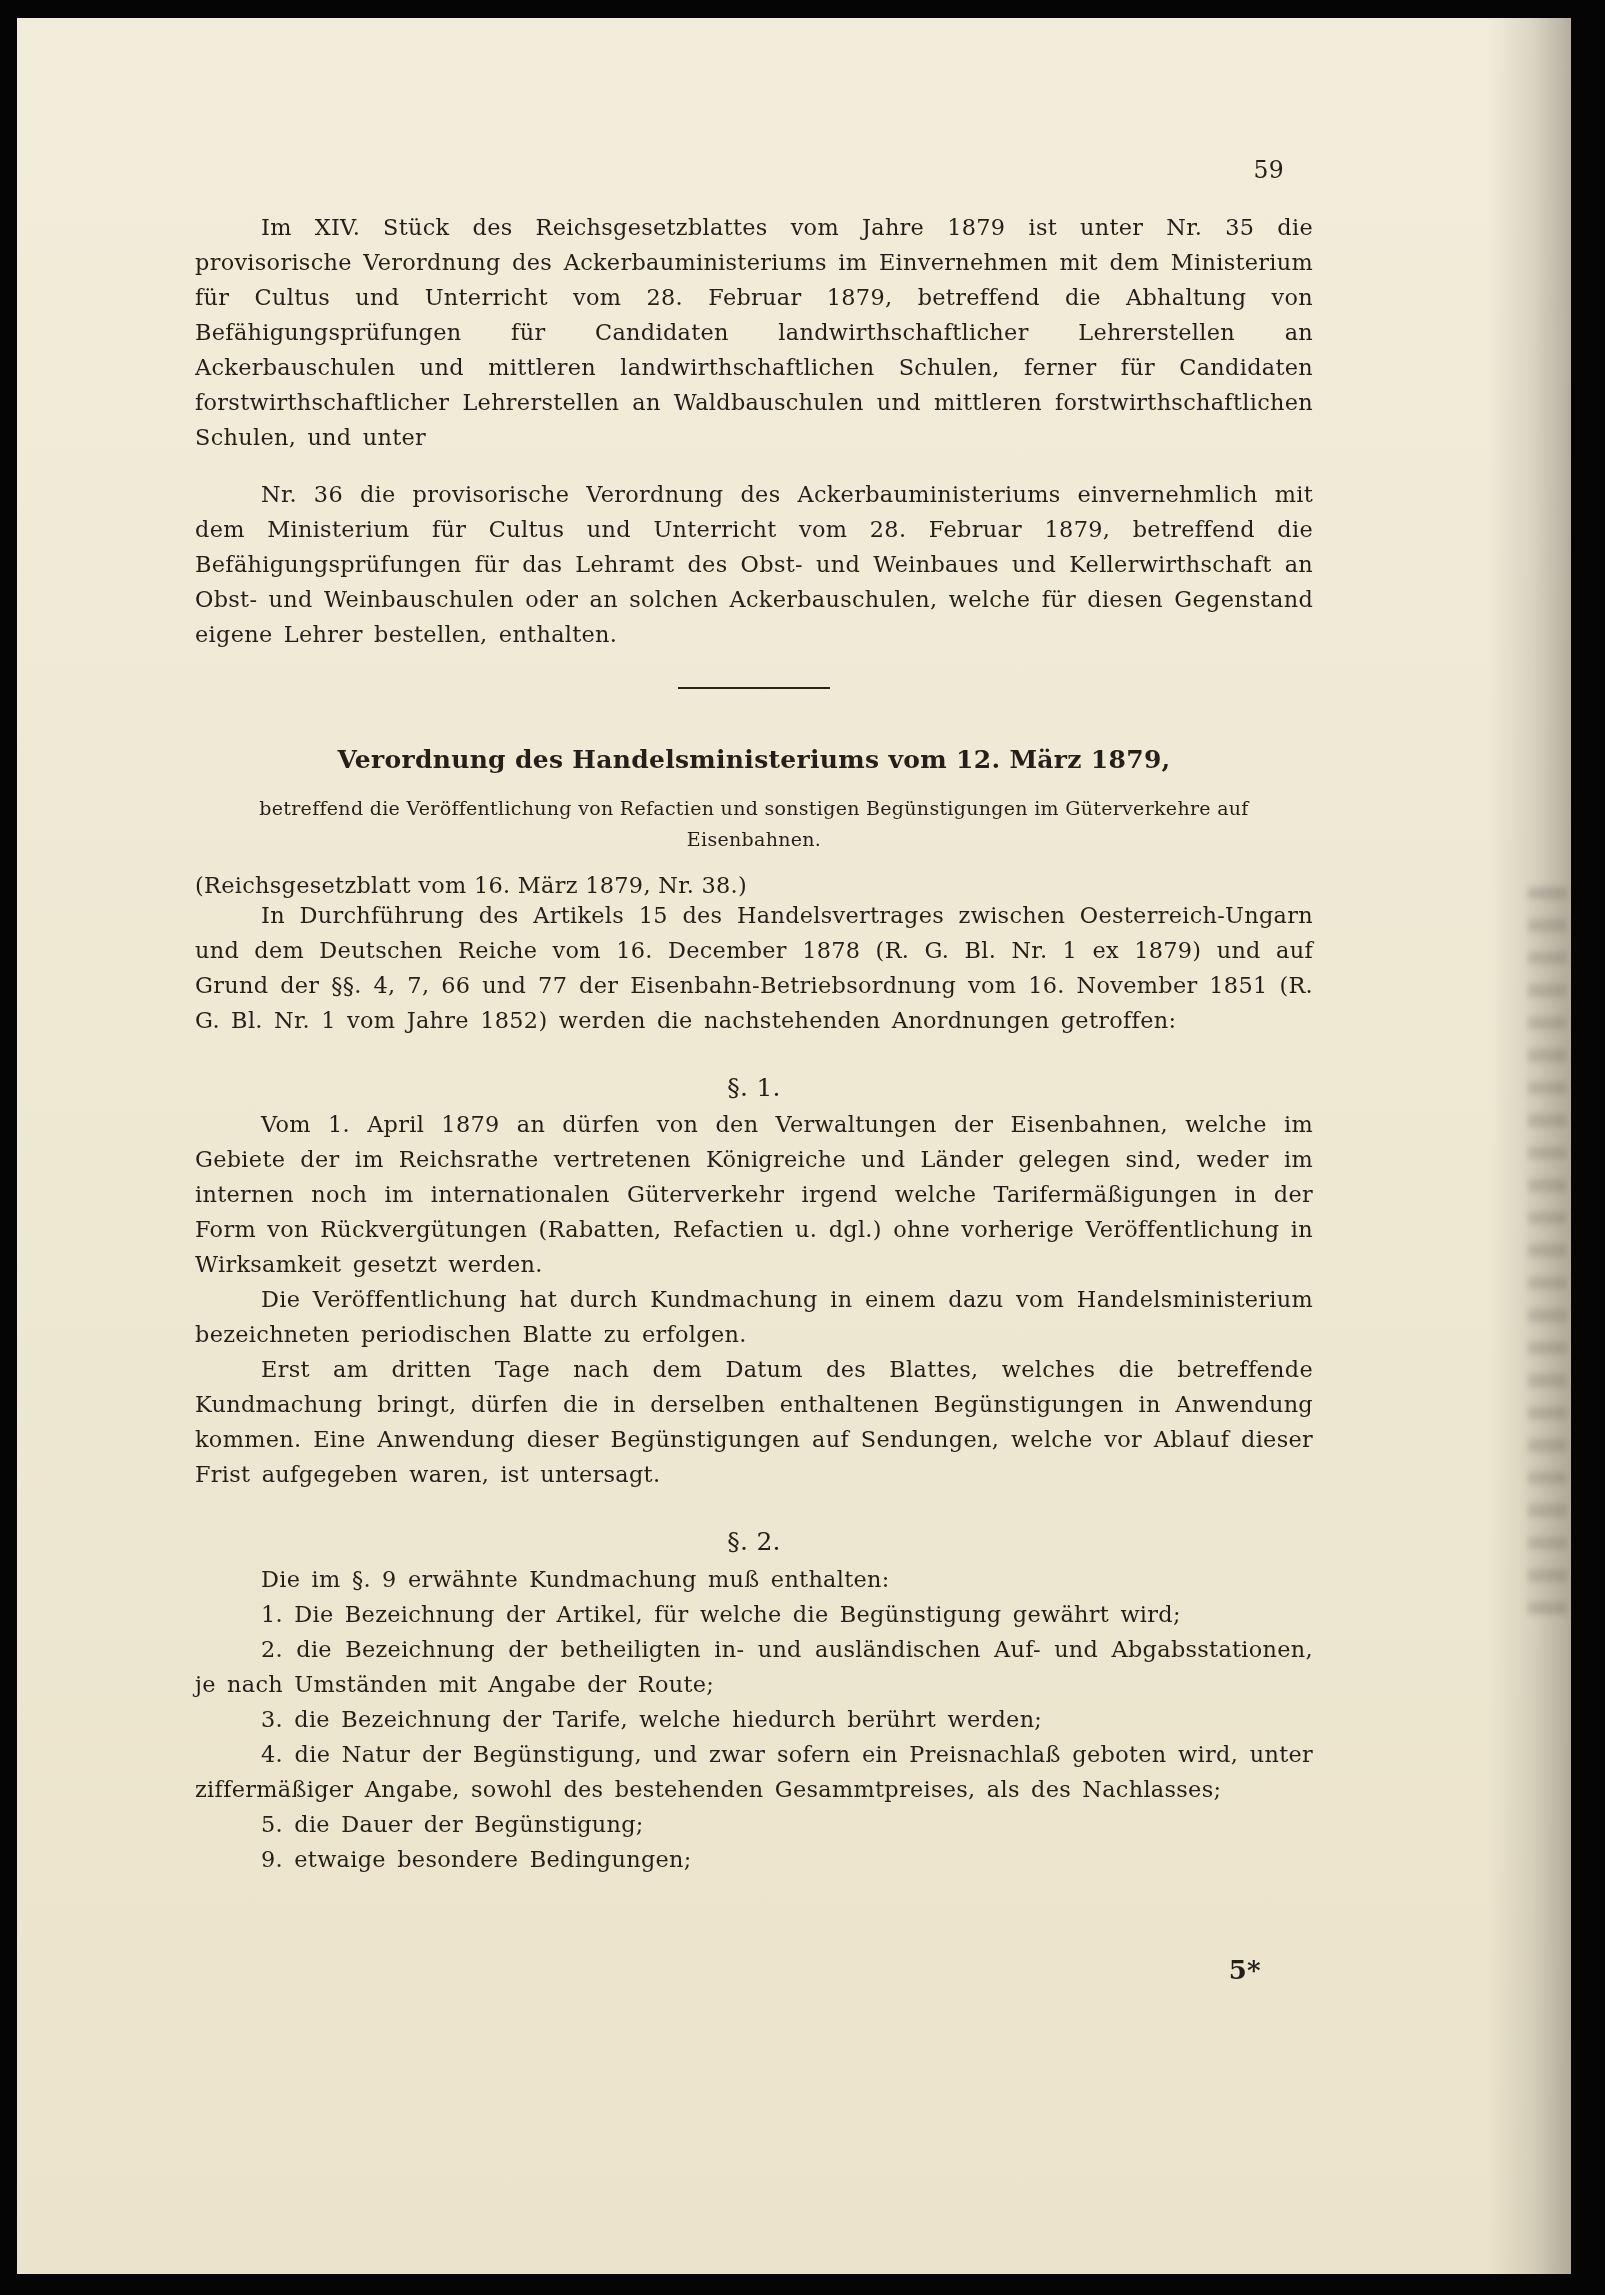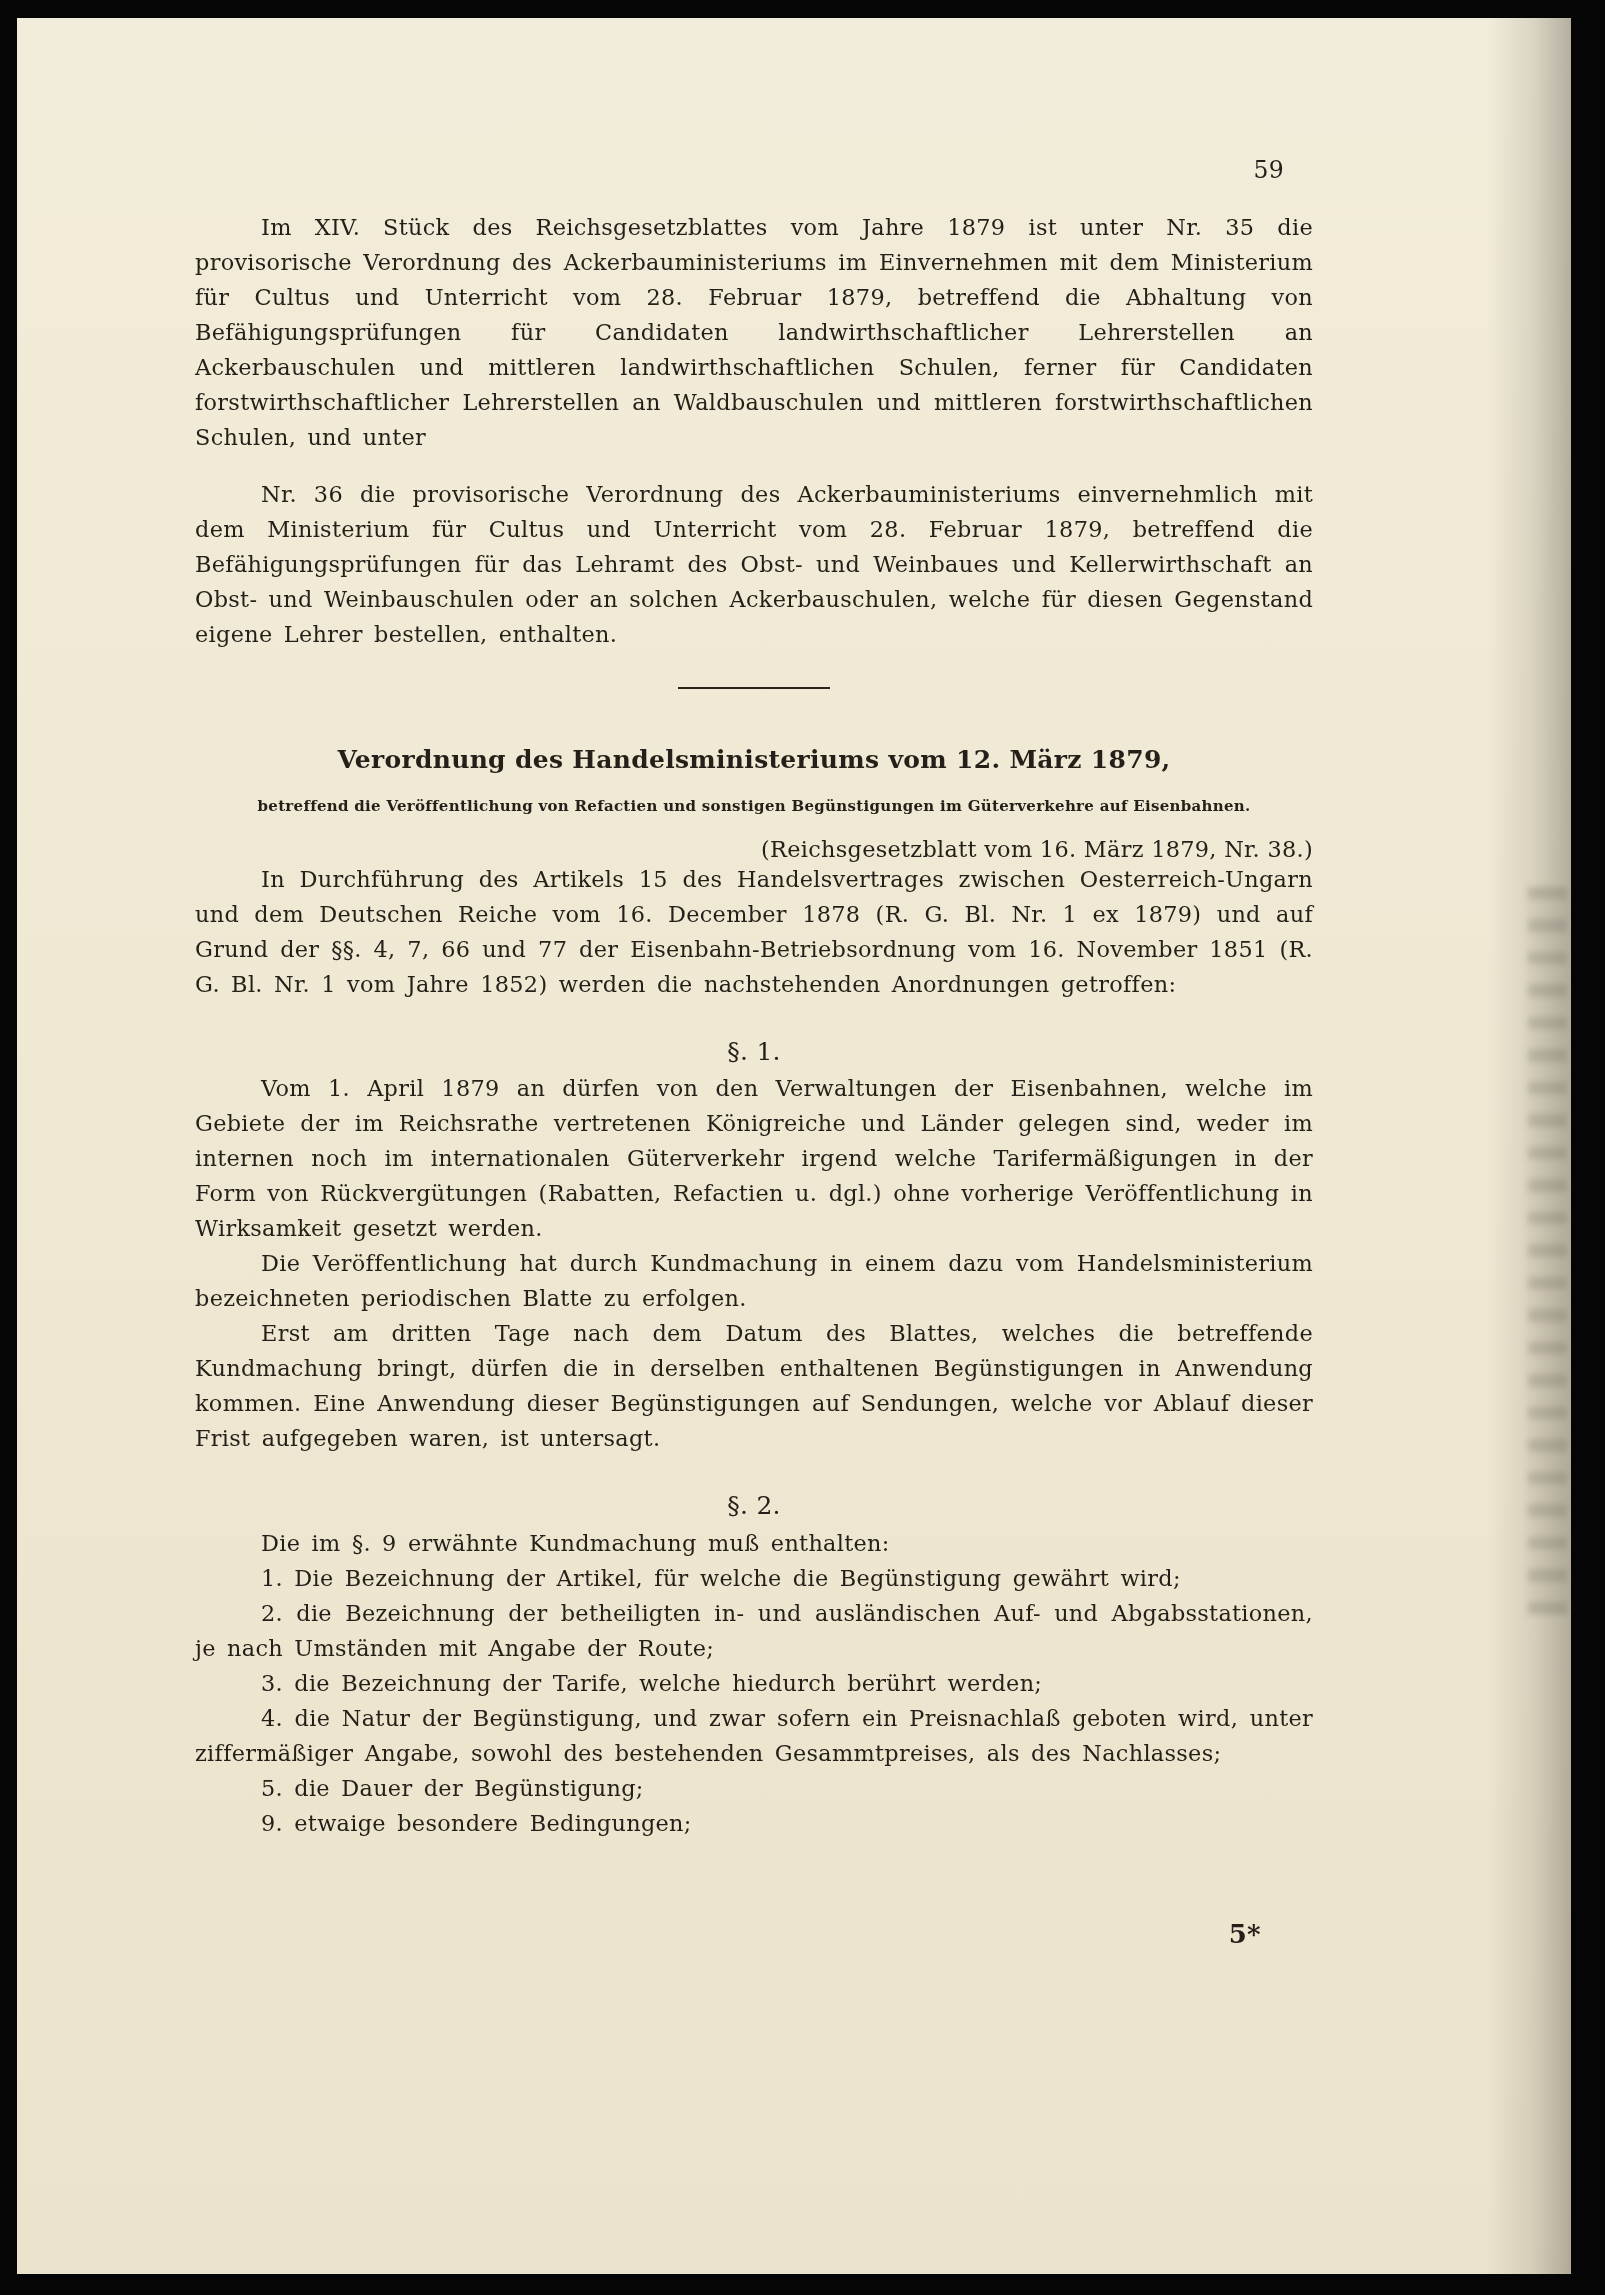--- a/index.html
+++ b/index.html
@@ -82,29 +82,29 @@
   }
   .decree-title {
     font-size: 25px;
     font-weight: bold;
     text-align: center;
     line-height: 37px;
     margin: 52px 0 0 0;
     letter-spacing: 0.3px;
   }
   .decree-subtitle {
-    font-size: 15px;
-    font-weight: bold;
+    font-size: 19px;
+    font-weight: normal;
     text-align: center;
-    line-height: 26px;
+    line-height: 31px;
     margin: 14.6px 0 0 0;
   }
   .gazette-ref {
     font-size: 22.4px;
-    text-align: right;
+    text-align: left;
     margin: 17px 0 0 0;
   }
   .preamble { margin-top: 52px; }
   .section-heading {
     font-size: 25px;
     text-align: center;
     margin: 35px 0 5.6px 0;
   }
   .list-par { text-indent: 63px; }
   .signature-mark {

